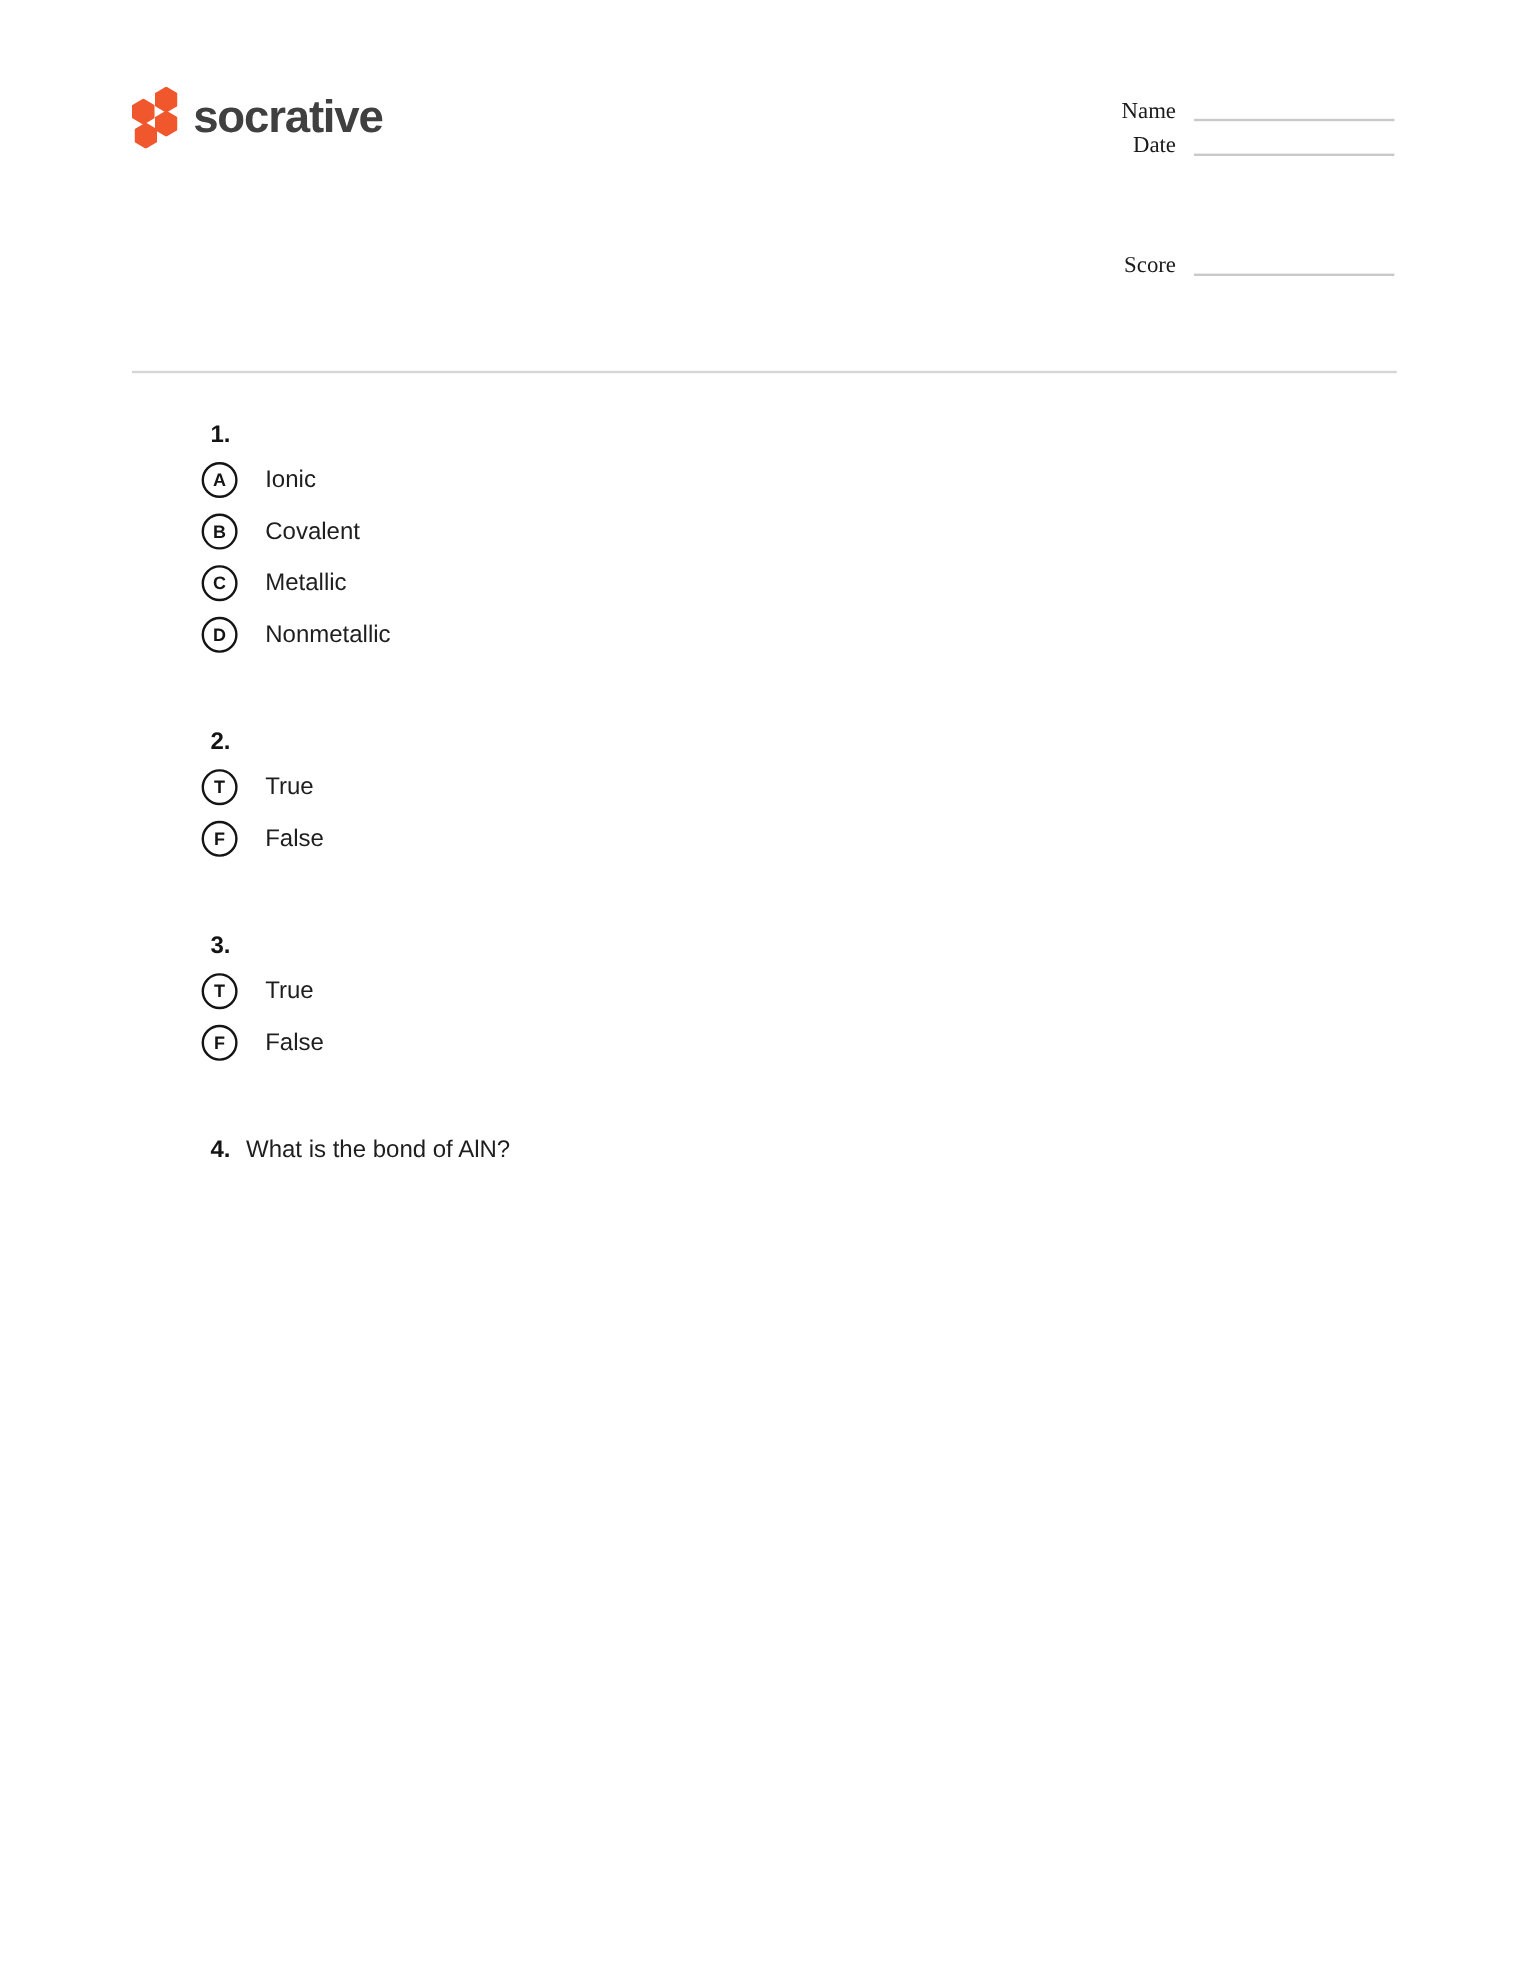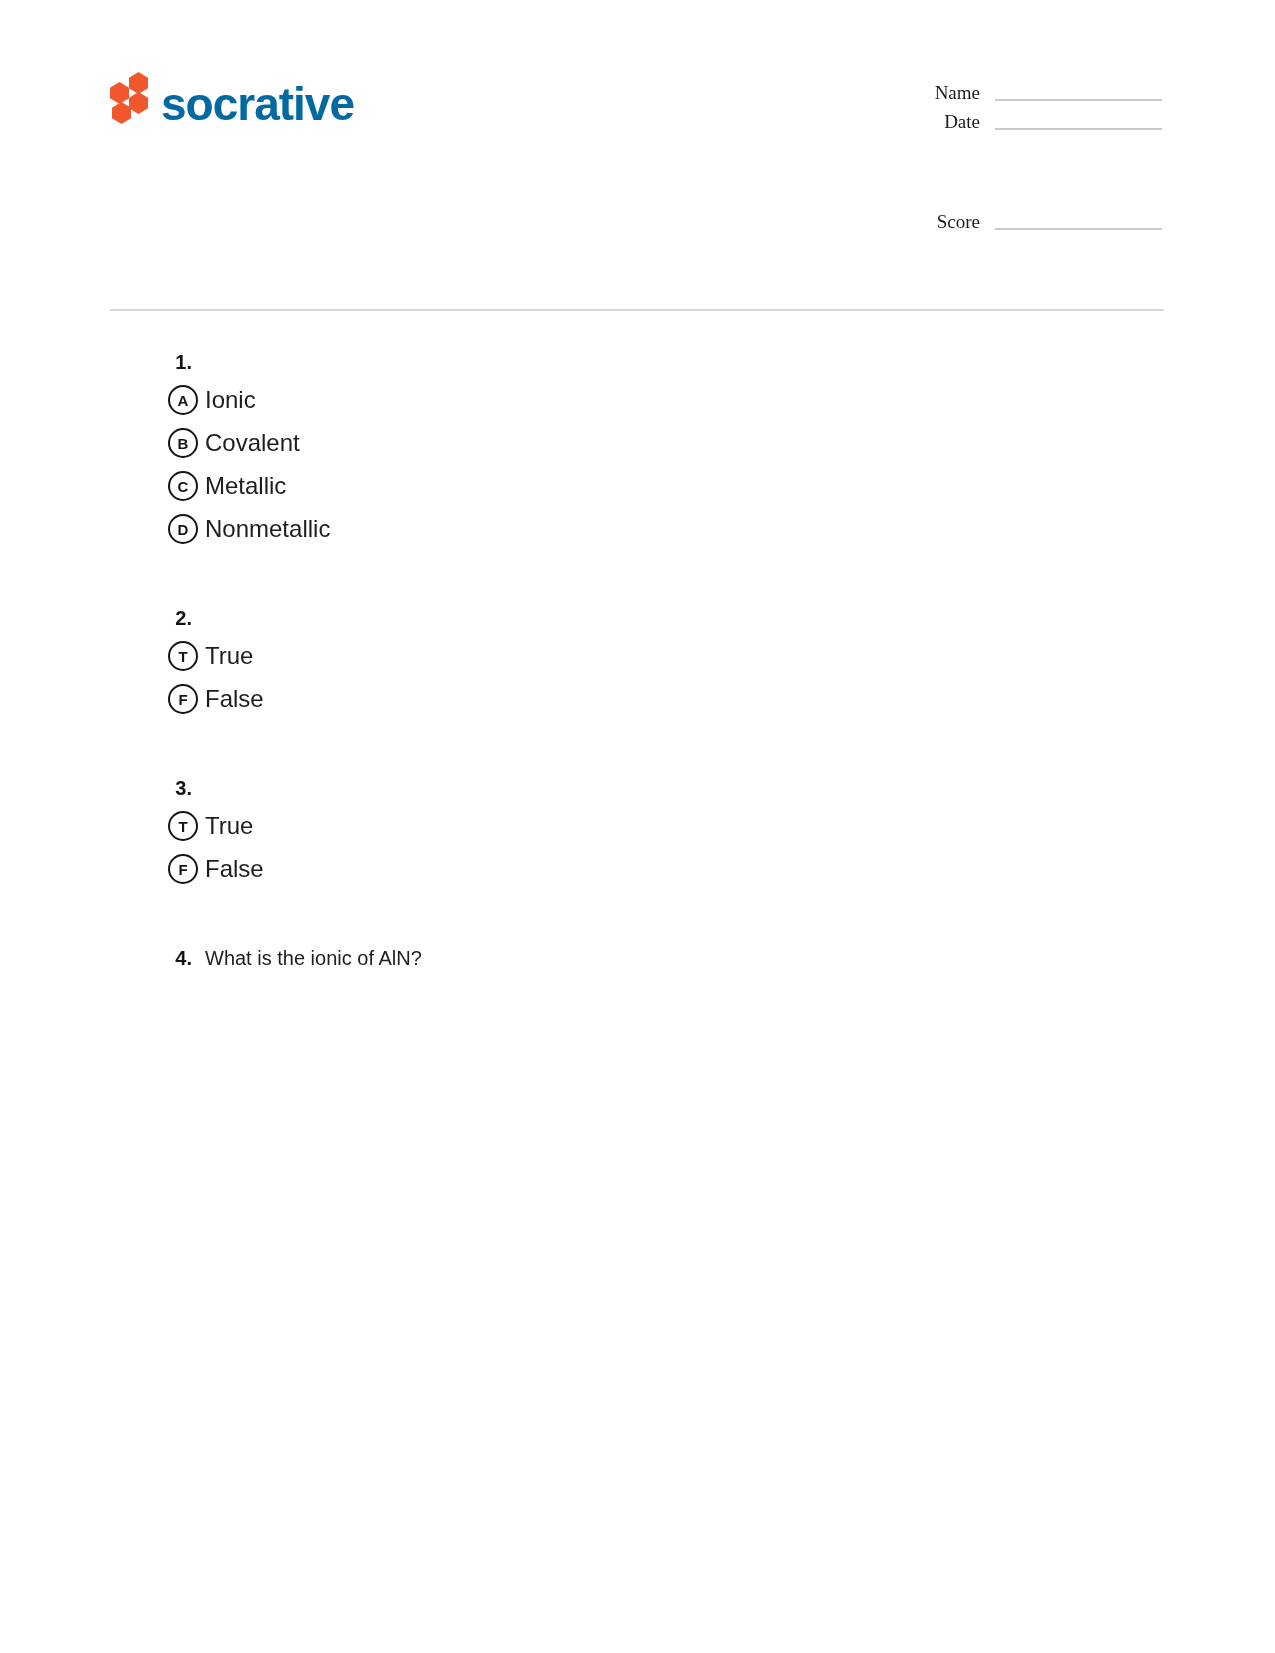--- a/index.html
+++ b/index.html
@@ -30,24 +30,24 @@
     clip-path: polygon(50% 0%, 100% 26%, 100% 74%, 50% 100%, 0% 74%, 0% 26%);
   }
   .hex-top    { left: 129px; top: 72px;  }
   .hex-left   { left: 110px; top: 82px;  }
   .hex-right  { left: 129px; top: 92px;  }
   .hex-bottom { left: 112px; top: 102px; }
   .logo-wordmark {
     position: absolute;
     left: 161px;
     top: 77px;
-    font-size: 46px;
+    font-size: 38px;
     font-weight: 700;
     letter-spacing: -1px;
-    color: #0369a1;
+    color: #404040;
   }
 
   
   .field-row {
     position: absolute;
     left: 920px;
     width: 242px;
     display: flex;
     align-items: flex-end;
   }
@@ -131,23 +131,24 @@
     border: 2px solid #141414;
     border-radius: 50%;
     display: flex;
     align-items: center;
     justify-content: center;
     font-size: 15px;
     font-weight: 700;
     color: #141414;
   }
   .opt-label {
-    font-size: 24px;
+    font-size: 20px;
     line-height: 30px;
     color: #1e1e1e;
+    margin-left: 16px;
   }
 </style>
 </head>
 <body>
 
 <div class="page">
 
   <div class="logo">
     <span class="hex hex-top"></span>
     <span class="hex hex-left"></span>
@@ -216,18 +217,18 @@
     <span class="opt-label">True</span>
   </div>
         <div class="option">
     <span class="opt-circle">F</span>
     <span class="opt-label">False</span>
   </div>
       </div>
       <div class="question">
     <div class="question-text-row">
       <span class="q-num">4.</span>
-      <span class="q-text">What is the ionic of AlN?</span>
+      <span class="q-text">What is the bond of AlN?</span>
     </div>
   </div>
     </div>
 
 </div>
 
 </body></html>

